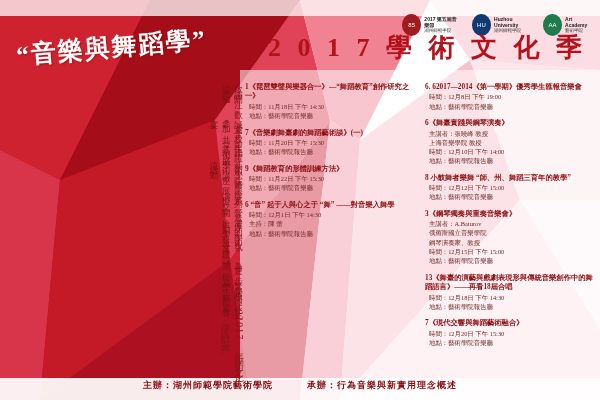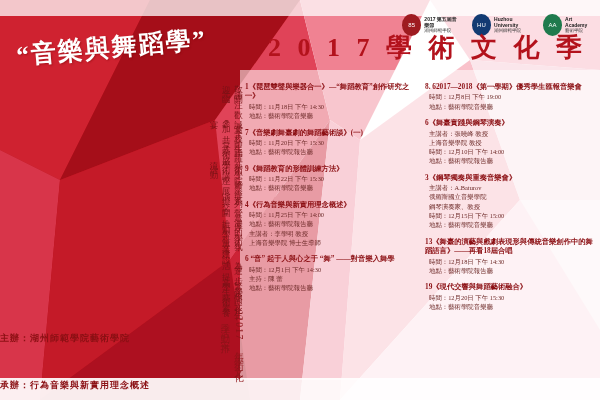--- a/index.html
+++ b/index.html
@@ -87,21 +87,20 @@
     font-size:6.4px;color:#6d2a28;line-height:1.45;padding-left:4px;
   }
 
   
   .footer{
     position:absolute;left:0;bottom:8px;width:600px;
     display:flex;justify-content:center;gap:34px;
     font-family:"Liberation Serif", serif;
     font-size:9px;font-weight:bold;color:#8b1014;
     letter-spacing:1px;
-    flex-direction:column;
   }
   .footer span{white-space:nowrap;}
 </style>
 </head>
 <body>
 
 <div id="poster">
 
   <div class="bg">
     <svg viewBox="0 0 600 400" preserveAspectRatio="none">
@@ -176,62 +175,60 @@
       <div class="ev-title">7《音樂劇舞臺劇的舞蹈藝術談》(一)</div>
       <div class="ev-line">時間：11月20日  下午 15:30</div>
       <div class="ev-line">地點：藝術學院報告廳</div>
     </div>
     <div class="event">
       <div class="ev-title">9《舞蹈教育的形體訓練方法》</div>
       <div class="ev-line">時間：11月22日  下午 15:30</div>
       <div class="ev-line">地點：藝術學院音樂廳</div>
     </div>
     <div class="event">
-      <div class="ev-title">4《行為音樂與新實用理念概述》</div>
-      <div class="ev-line">時間：11月25日  下午 14:00</div>
-      <div class="ev-line">地點：藝術學院報告廳</div>
-      <div class="ev-line">主講者：李學明  教授</div>
-      <div class="ev-line">上海音樂學院  博士生導師</div>
-    </div>
-    <div class="event">
       <div class="ev-title">6 “音” 起于人與心之于 “舞” ——對音樂入舞學</div>
       <div class="ev-line">時間：12月1日  下午 14:30</div>
       <div class="ev-line">主持：陳 蕾</div>
       <div class="ev-line">地點：藝術學院報告廳</div>
     </div>
   </div>
 
   <div class="col right">
     <div class="event">
-      <div class="ev-title">8. 62017—2018《第一學期》優秀學生匯報音樂會</div>
+      <div class="ev-title">6. 62017—2014《第一學期》優秀學生匯報音樂會</div>
       <div class="ev-line">時間：12月8日  下午 19:00</div>
       <div class="ev-line">地點：藝術學院音樂廳</div>
     </div>
     <div class="event">
       <div class="ev-title">6《舞臺實踐與鋼琴演奏》</div>
       <div class="ev-line">主講者：張曉峰  教授</div>
       <div class="ev-line">上海音樂學院  教授</div>
       <div class="ev-line">時間：12月10日  下午 14:00</div>
       <div class="ev-line">地點：藝術學院報告廳</div>
+    </div>
+    <div class="event">
+      <div class="ev-title">8 小鼓舞者樂舞 “師、州、舞蹈三育年的教學”</div>
+      <div class="ev-line">時間：12月12日  下午 15:00</div>
+      <div class="ev-line">地點：藝術學院音樂廳</div>
     </div>
     <div class="event">
       <div class="ev-title">3《鋼琴獨奏與重奏音樂會》</div>
       <div class="ev-line">主講者：A.Baturov</div>
       <div class="ev-line">俄羅斯國立音樂學院</div>
       <div class="ev-line">鋼琴演奏家、教授</div>
       <div class="ev-line">時間：12月15日  下午 15:00</div>
       <div class="ev-line">地點：藝術學院音樂廳</div>
     </div>
     <div class="event">
       <div class="ev-title">13《舞臺的演藝與戲劇表現形與傳統音樂創作中的舞蹈語言》——再看18屆合唱</div>
       <div class="ev-line">時間：12月18日  下午 14:30</div>
       <div class="ev-line">地點：藝術學院報告廳</div>
     </div>
     <div class="event">
-      <div class="ev-title">19《現代交響與舞蹈藝術融合》</div>
+      <div class="ev-title">7《現代交響與舞蹈藝術融合》</div>
       <div class="ev-line">時間：12月20日  下午 15:30</div>
       <div class="ev-line">地點：藝術學院音樂廳</div>
     </div>
   </div>
 
   <div class="footer">
     <span>主辦：湖州師範學院藝術學院</span>
     <span>承辦：行為音樂與新實用理念概述</span>
   </div>
 

